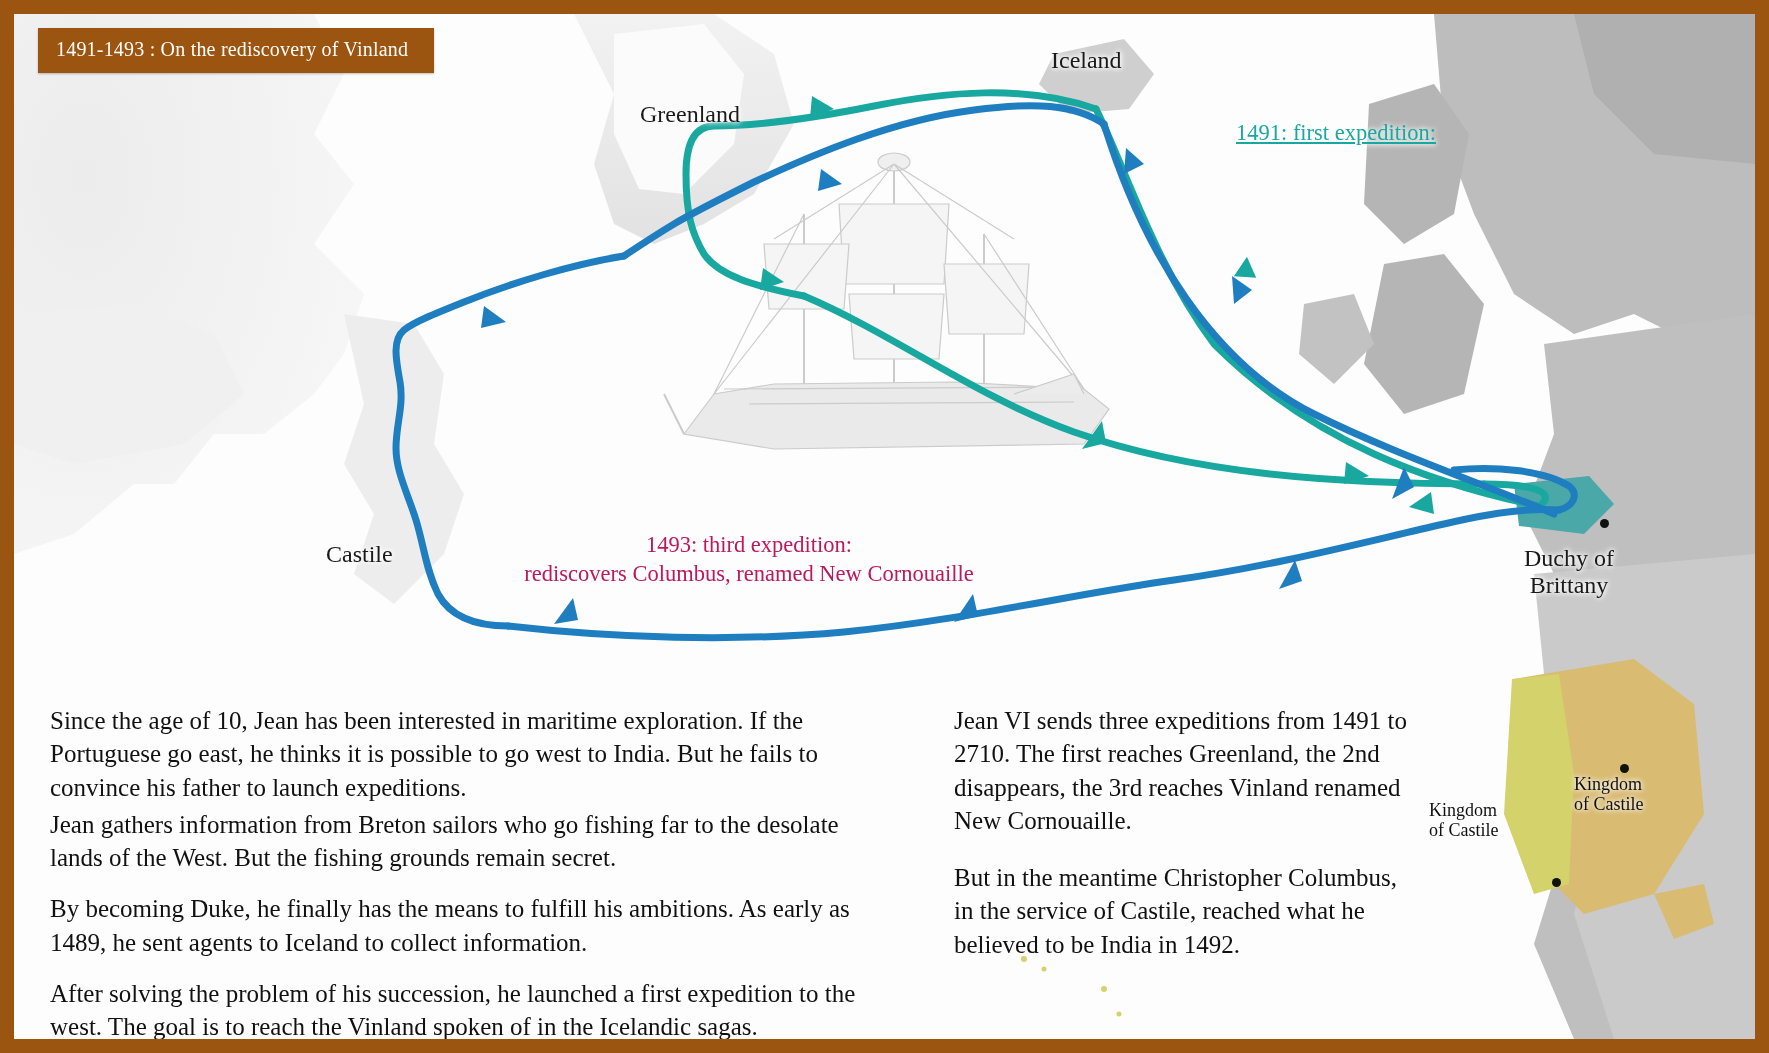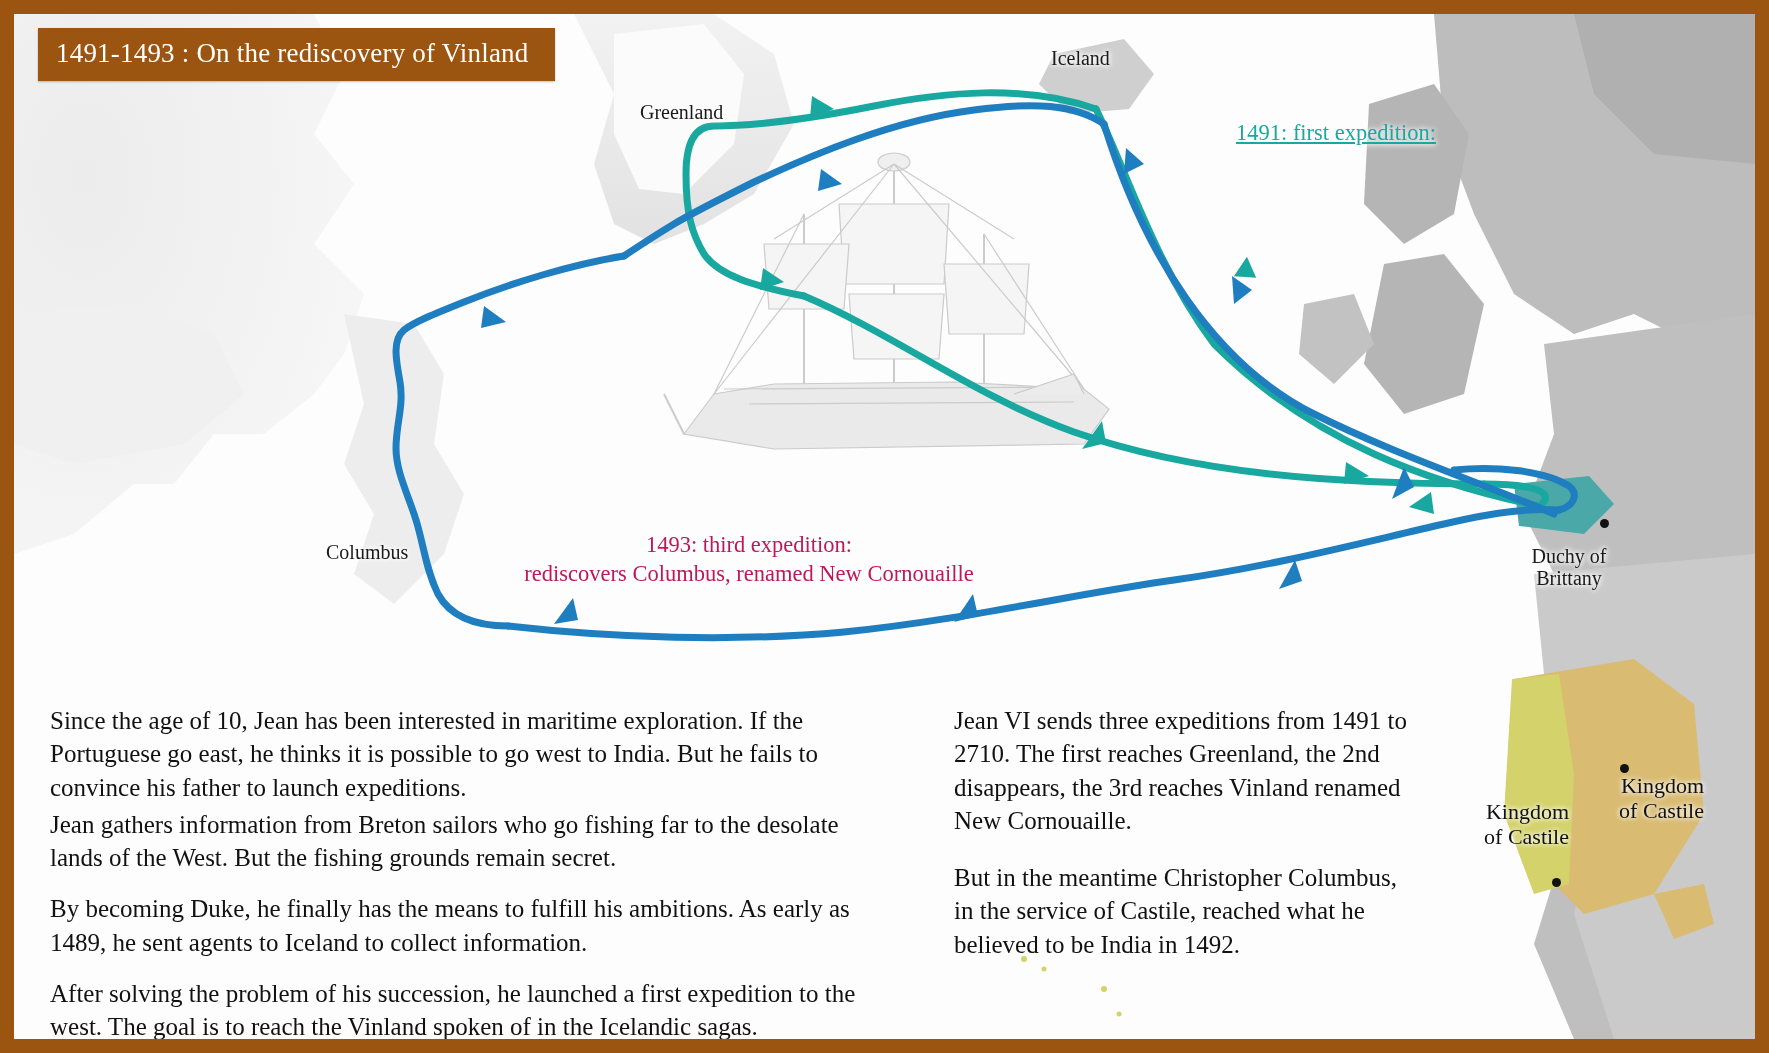--- a/index.html
+++ b/index.html
@@ -14,29 +14,29 @@
   }
   
   .map-bg{position:absolute;inset:0;overflow:hidden;background:#ffffff;}
   .ocean{position:absolute;inset:0;background:#fdfdfd;}
   
   .title-plate{
     position:absolute;left:24px;top:14px;
     background:#9c5510;
     color:#ffffff;
     padding:10px 26px 12px 18px;
-    font-size:27px;
+    font-size:20px;
     letter-spacing:.2px;
     white-space:nowrap;
     box-shadow:0 1px 2px rgba(0,0,0,.25);
   }
   
   .place{
     position:absolute;
-    font-size:20px;
+    font-size:24px;
     color:#1a1a1a;
     white-space:nowrap;
     text-shadow:0 0 5px #fff,0 0 5px #fff,0 0 8px #fff;
   }
   .place.two-line{line-height:1.12;text-align:center;}
   .legend{
     position:absolute;
     font-size:22.5px;
     line-height:1.3;
     white-space:nowrap;
@@ -47,21 +47,21 @@
   
   .text-col{
     position:absolute;
     font-size:25px;
     line-height:1.33;
     color:#111;
   }
   .text-col p{margin:0 0 18px 0;}
   .text-col p:last-child{margin-bottom:0;}
   .iberia-label{
-    position:absolute;font-size:22px;line-height:1.12;color:#111;text-align:right;
+    position:absolute;font-size:18px;line-height:1.12;color:#111;text-align:left;
     text-shadow:0 0 5px #fff,0 0 6px #fff;
   }
   .dot{position:absolute;width:9px;height:9px;border-radius:50%;background:#111;}
   svg{display:block;}
   .ship{position:absolute;opacity:.5;}
 </style>
 </head>
 <body>
 
 <div id="page">
@@ -195,21 +195,21 @@
       </g>
     </svg>
   </div>
 
   <div class="title-plate">1491-1493 : On the rediscovery of Vinland</div>
 
   <div class="place" style="left:1037px;top:33px;">Iceland</div>
 
   <div class="place" style="left:626px;top:87px;">Greenland</div>
 
-  <div class="place" style="left:312px;top:527px;">Columbus</div>
+  <div class="place" style="left:312px;top:527px;">Castile</div>
 
   <div class="place two-line" style="left:1465px;top:531px;width:180px;">
     <div>Duchy of</div>
     <div>Brittany</div>
   </div>
 
   <div class="legend teal" style="left:1222px;top:104px;">
     <div>1491: first expedition:</div>
   </div>
 

